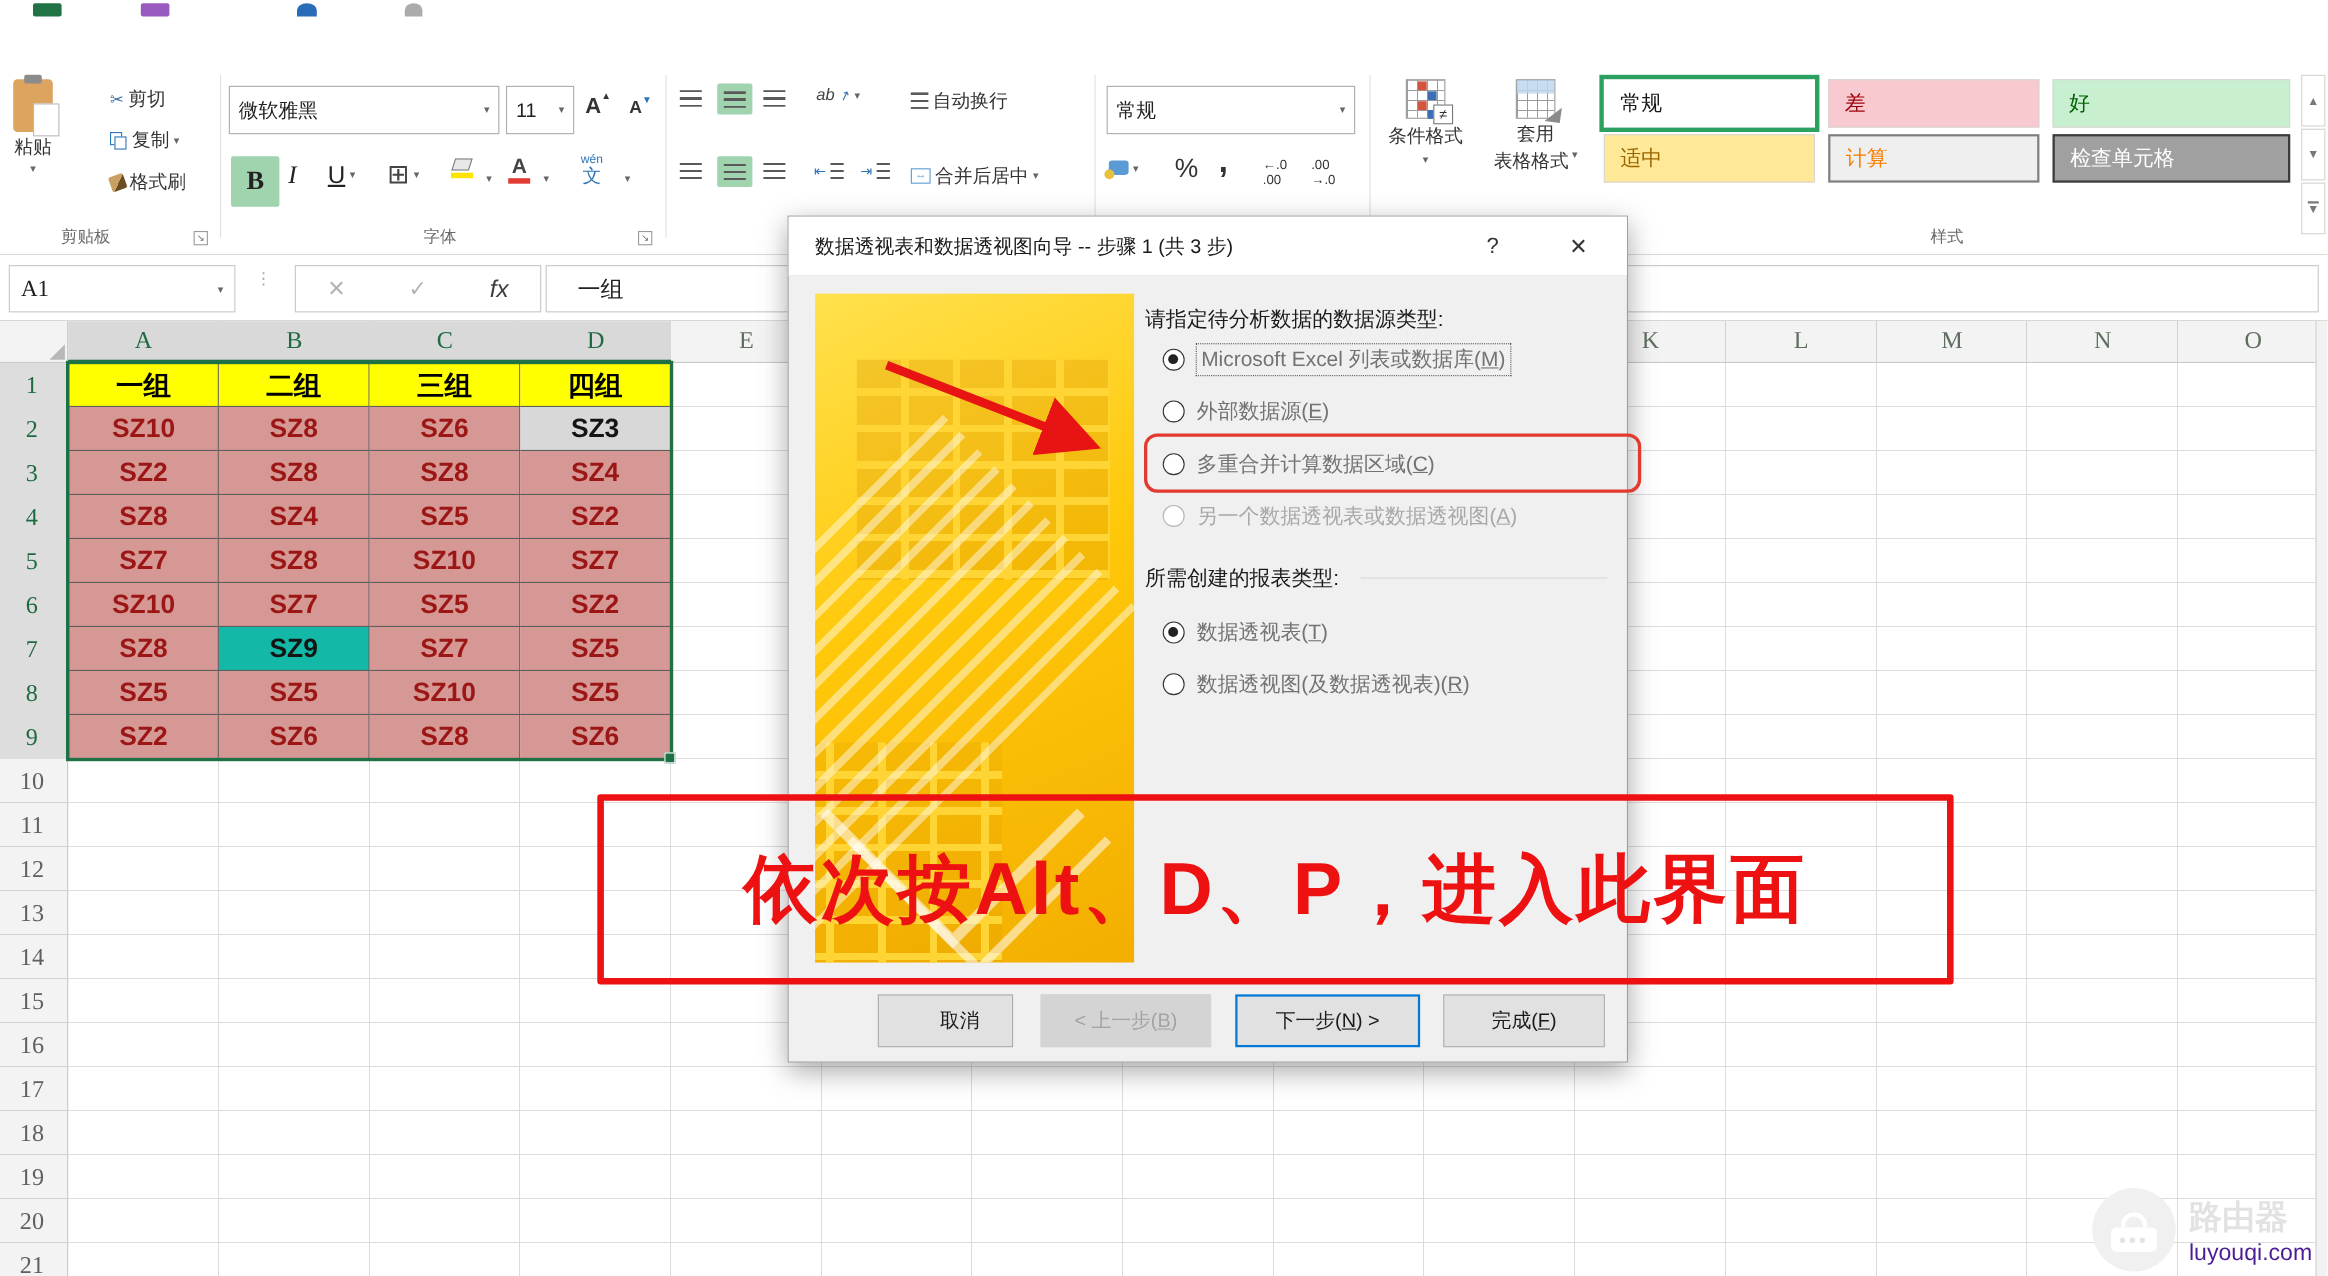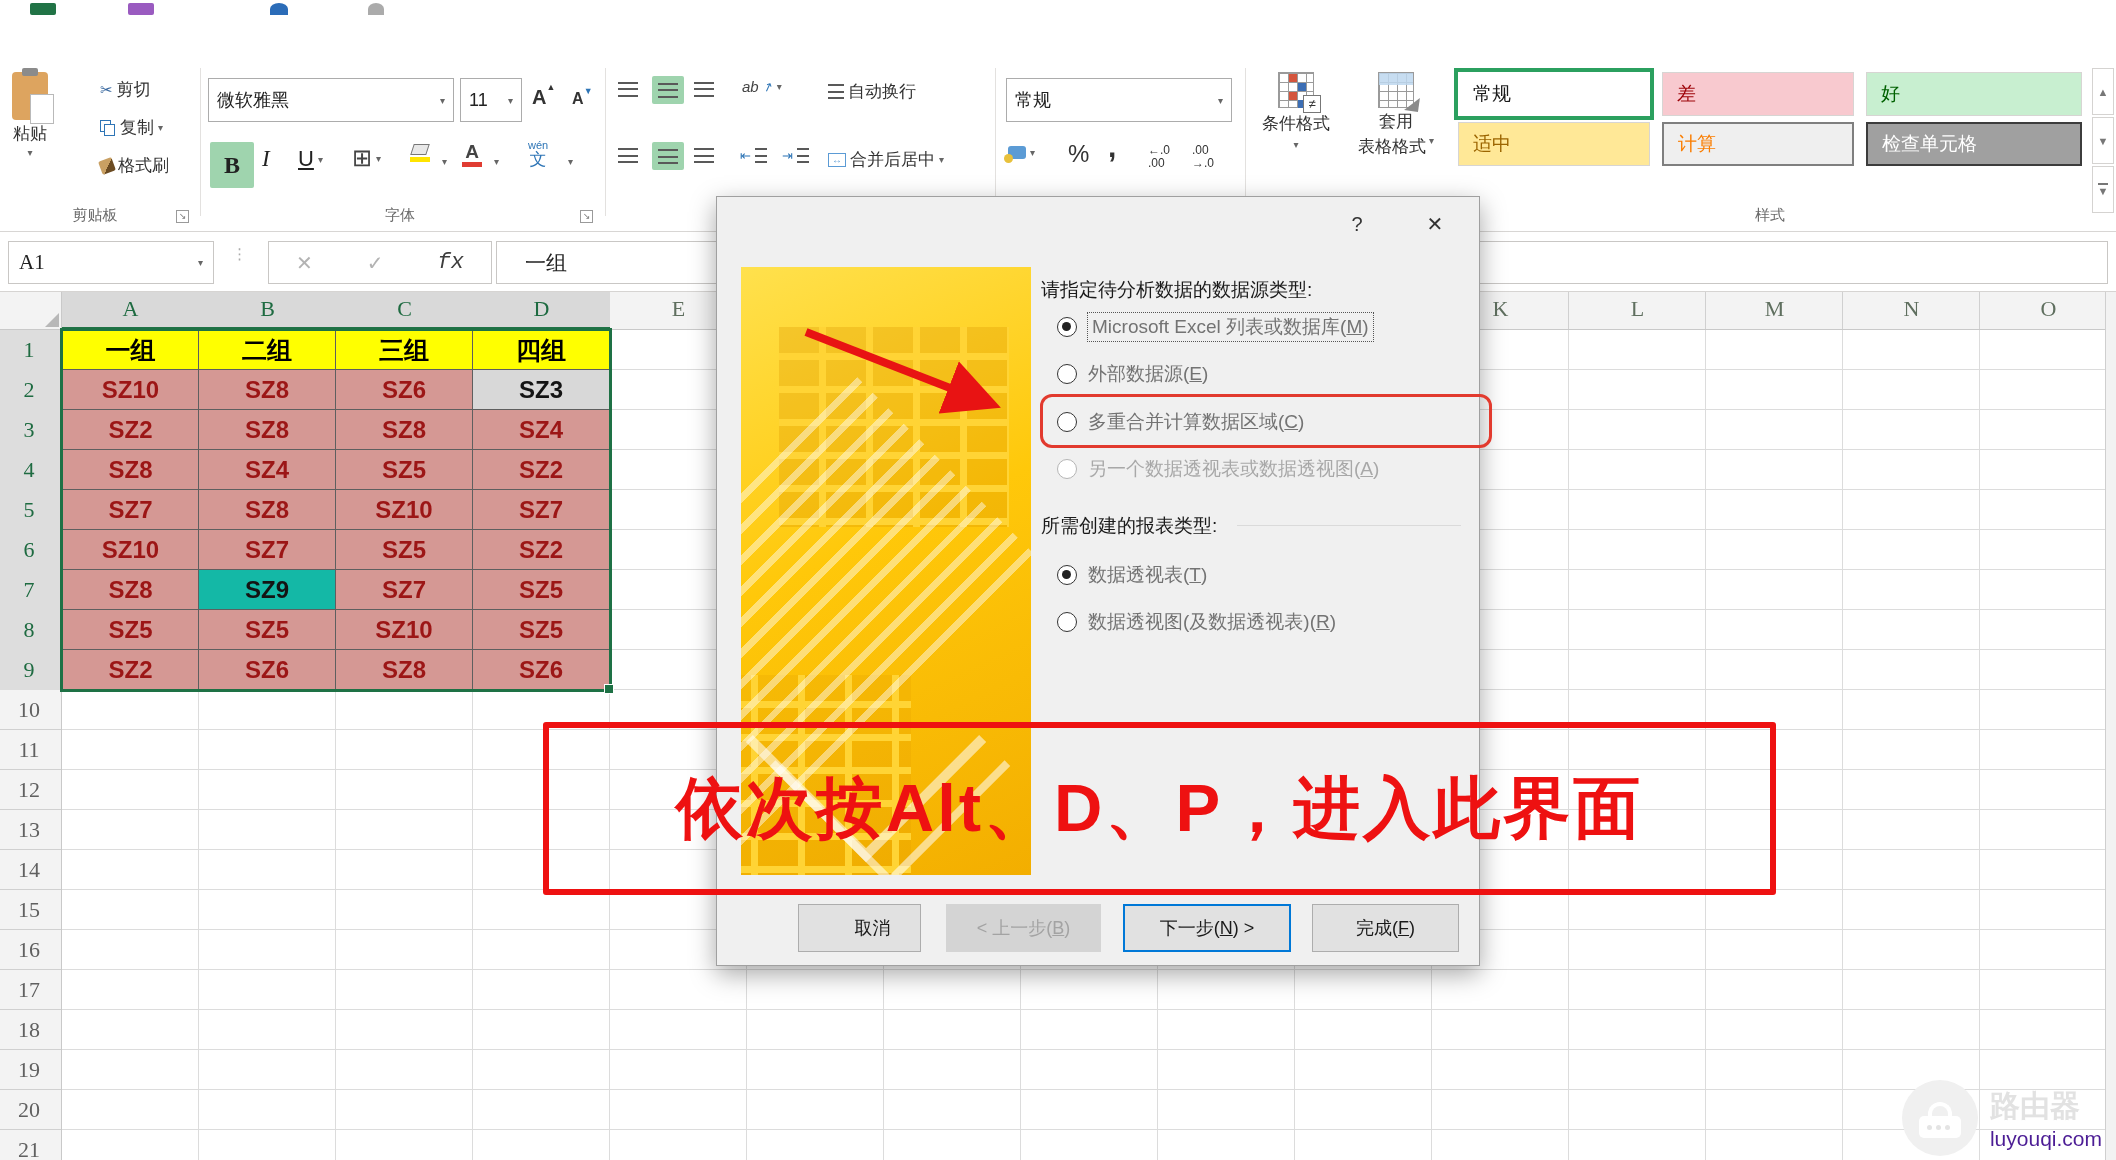--- a/index.html
+++ b/index.html
@@ -177,21 +177,21 @@
           <i></i>
           <i></i>
         </span>
       <span class="rbtn-txt">复制</span>
       <span class="dd">▾</span>
     </div>
     <div class="tool" style="left:100px;top:94px;">
       <span class="painteric"></span>
       <span class="rbtn-txt">格式刷</span>
     </div>
-    <div class="grouplabel" style="left:30px;width:130px;">剪贴板</div>
+    <div class="grouplabel" style="left:13px;width:130px;">剪贴板</div>
     <div class="launcher" style="left:176px;">↘</div>
 
     <div class="combo" style="left:208px;top:18px;width:246px;height:44px;">
       <span>微软雅黑</span>
       <span class="dd">▾</span>
     </div>
     <div class="combo" style="left:460px;top:18px;width:62px;height:44px;">
       <span>11</span>
       <span class="dd">▾</span>
     </div>
@@ -337,21 +337,21 @@
 
   <div id="formularow" class="abs">
     <div class="fbox" style="left:8px;width:206px;justify-content:space-between;padding:0 10px;">
       <span style="font-family:'Liberation Serif',serif;font-size:21px;color:#222;">A1</span>
       <span class="dd">▾</span>
     </div>
     <div class="abs" style="left:232px;top:18px;color:#ababab;font-size:15px;letter-spacing:0;line-height:8px;">⋮</div>
     <div class="fbox" style="left:268px;width:224px;justify-content:space-around;">
       <span style="color:#b3b3b3;font-size:20px;">✕</span>
       <span style="color:#b3b3b3;font-size:20px;">✓</span>
-      <span style="color:#3d3d3d;font-size:22px;font-style:italic;font-family:Liberation Mono, monospace;">fx</span>
+      <span style="color:#3d3d3d;font-size:22px;font-style:italic;font-family:Liberation Sans, sans-serif;">fx</span>
     </div>
     <div class="fbox" style="left:496px;width:1612px;padding:0 28px;">
       <span style="font-size:21px;color:#222;">一组</span>
     </div>
   </div>
 
   <div id="corner" class="abs"></div>
   <div id="colheads" class="abs">
       <div id="colsel"></div>
       <div class="colletter sel" style="left: 0px;">A</div>
@@ -458,20 +458,23 @@
         <span class="dot" style="left:34px;"></span>
         <span class="dot" style="left:43px;"></span>
     </div>
     <div>
       <div class="wm-name">路由器</div>
       <div class="wm-site">luyouqi.com</div>
     </div>
   </div>
 
   <div id="dialog" class="abs">
+    <div id="dlg-titlebar">
+      <span id="dlg-title">数据透视表和数据透视图向导 -- 步骤 1 (共 3 步)</span>
+    </div>
     <div class="dlg-sys" style="right:100px;">?</div>
     <div class="dlg-sys" style="right:22px;">✕</div>
 
     <div id="graphic">
       <div class="g-grid"></div>
       <div class="g-grid2"></div>
       <div class="g-band"></div>
       <div class="g-chev" style="left:40px; top:390px;"></div>
       <div class="g-chev" style="left:64px; top:414px; border-width:8px;"></div>
     </div>

